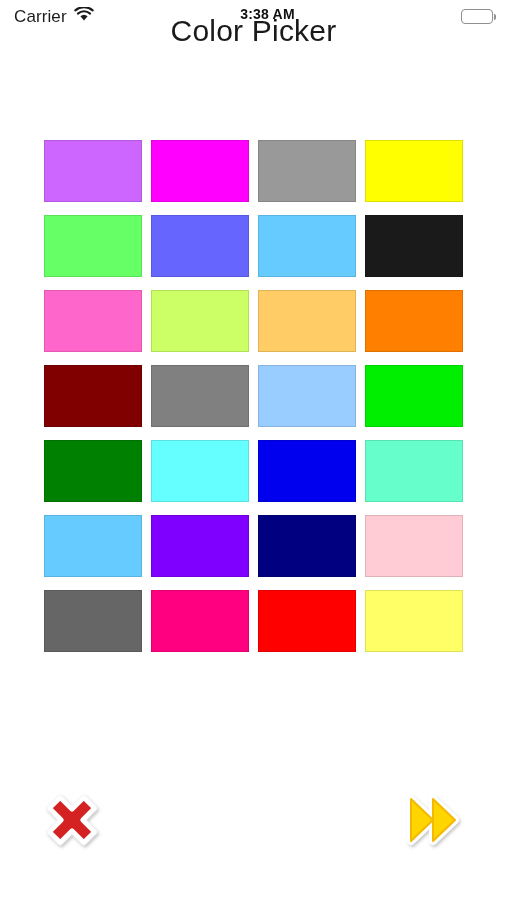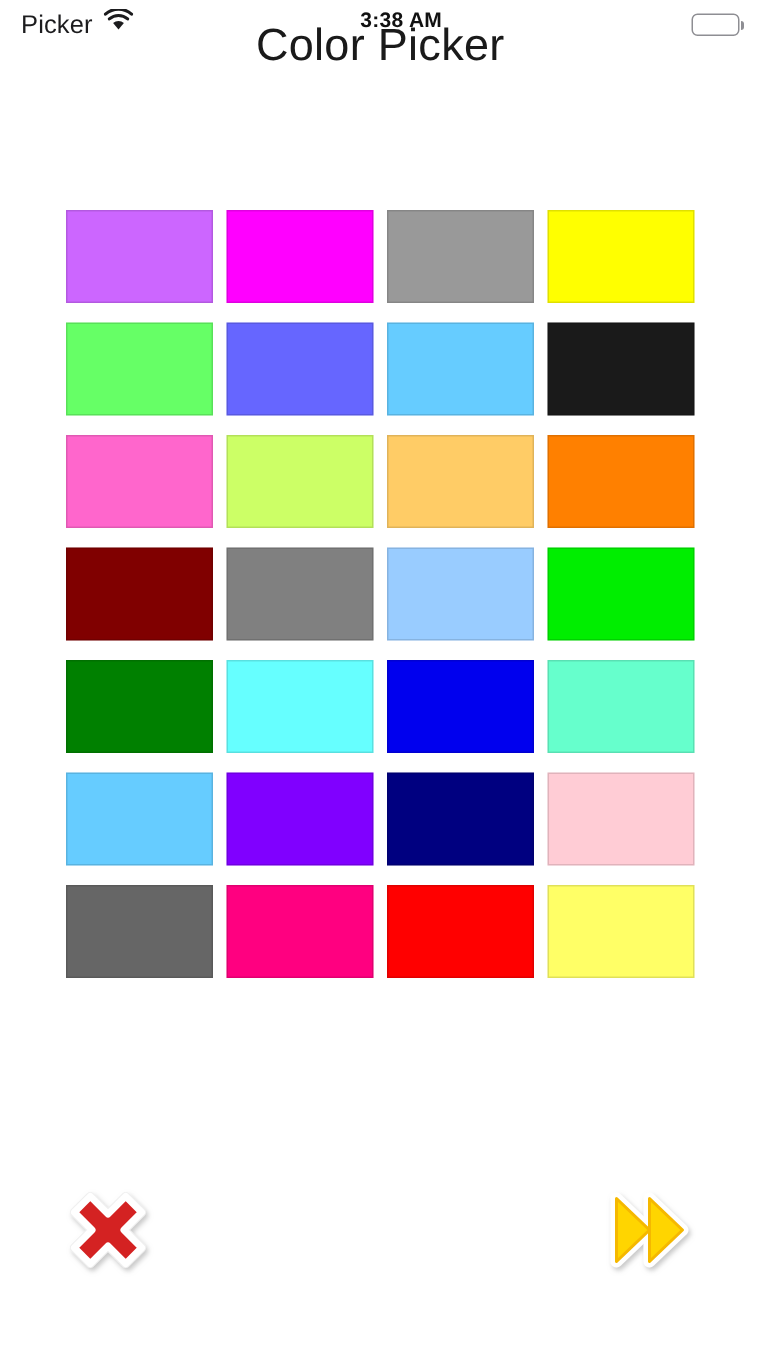--- a/index.html
+++ b/index.html
@@ -151,21 +151,21 @@
 
   .icon-button svg { display: block; }
 </style>
 </head>
 <body>
 
 <div id="app">
 
   <div class="status-bar">
     <div class="status-left">
-      <span class="carrier-label">Picker</span>
+      <span class="carrier-label">Carrier</span>
       <span class="wifi-icon">
         <svg width="20" height="15" viewBox="0 0 20 15">
           <path d="M10 13.6 L6.4 9.3 a5.6 5.6 0 0 1 7.2 0 Z" fill="#1c1c1e"></path>
           <path d="M3.9 6.6 a9.3 9.3 0 0 1 12.2 0" stroke="#1c1c1e" stroke-width="2.1" fill="none" stroke-linecap="round"></path>
           <path d="M1.3 3.4 a13.2 13.2 0 0 1 17.4 0" stroke="#1c1c1e" stroke-width="2.1" fill="none" stroke-linecap="round"></path>
         </svg>
       </span>
     </div>
 
     <div class="status-center">

